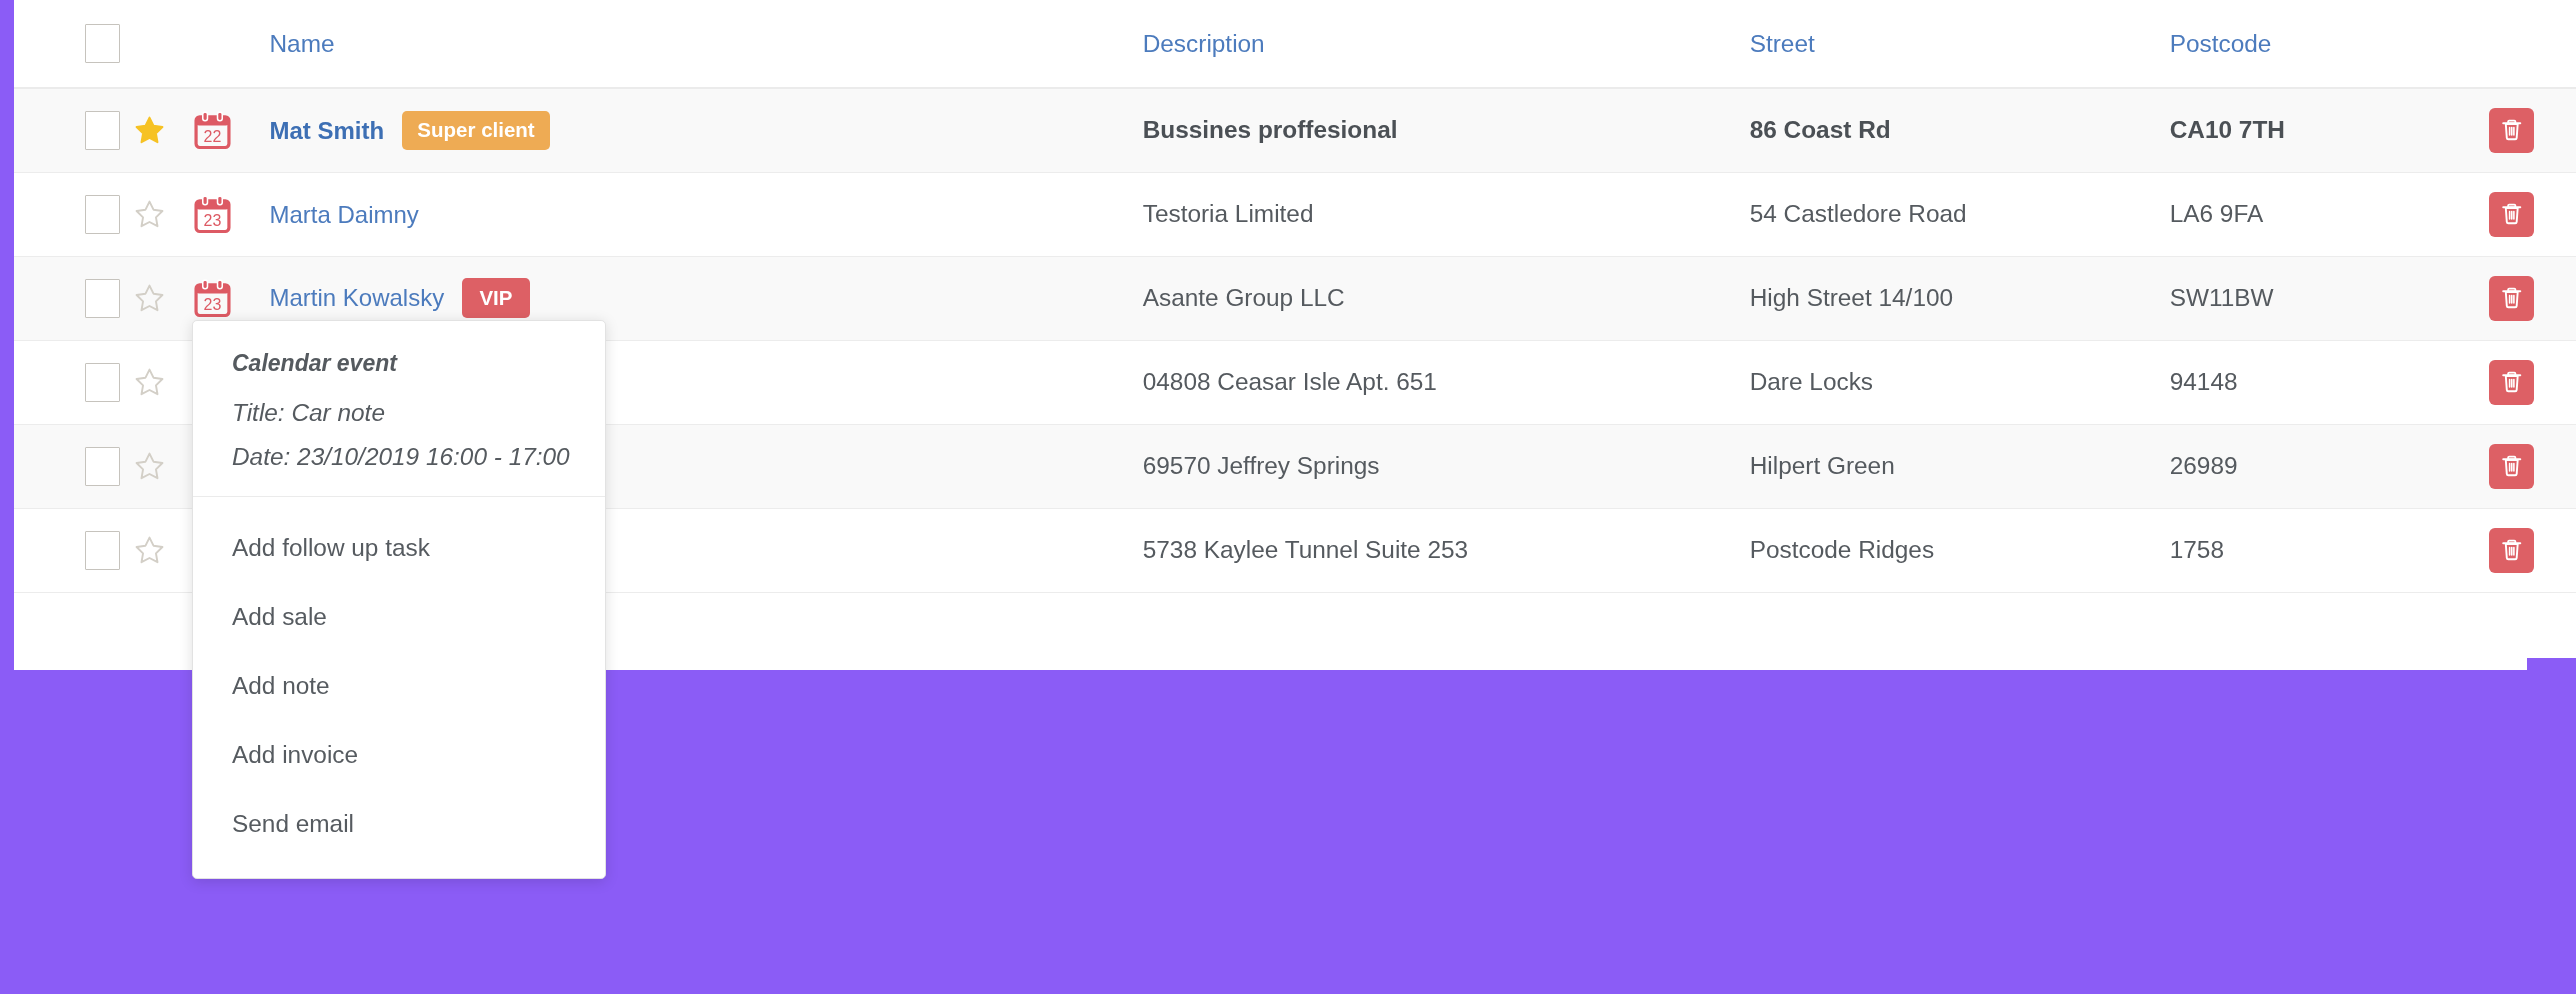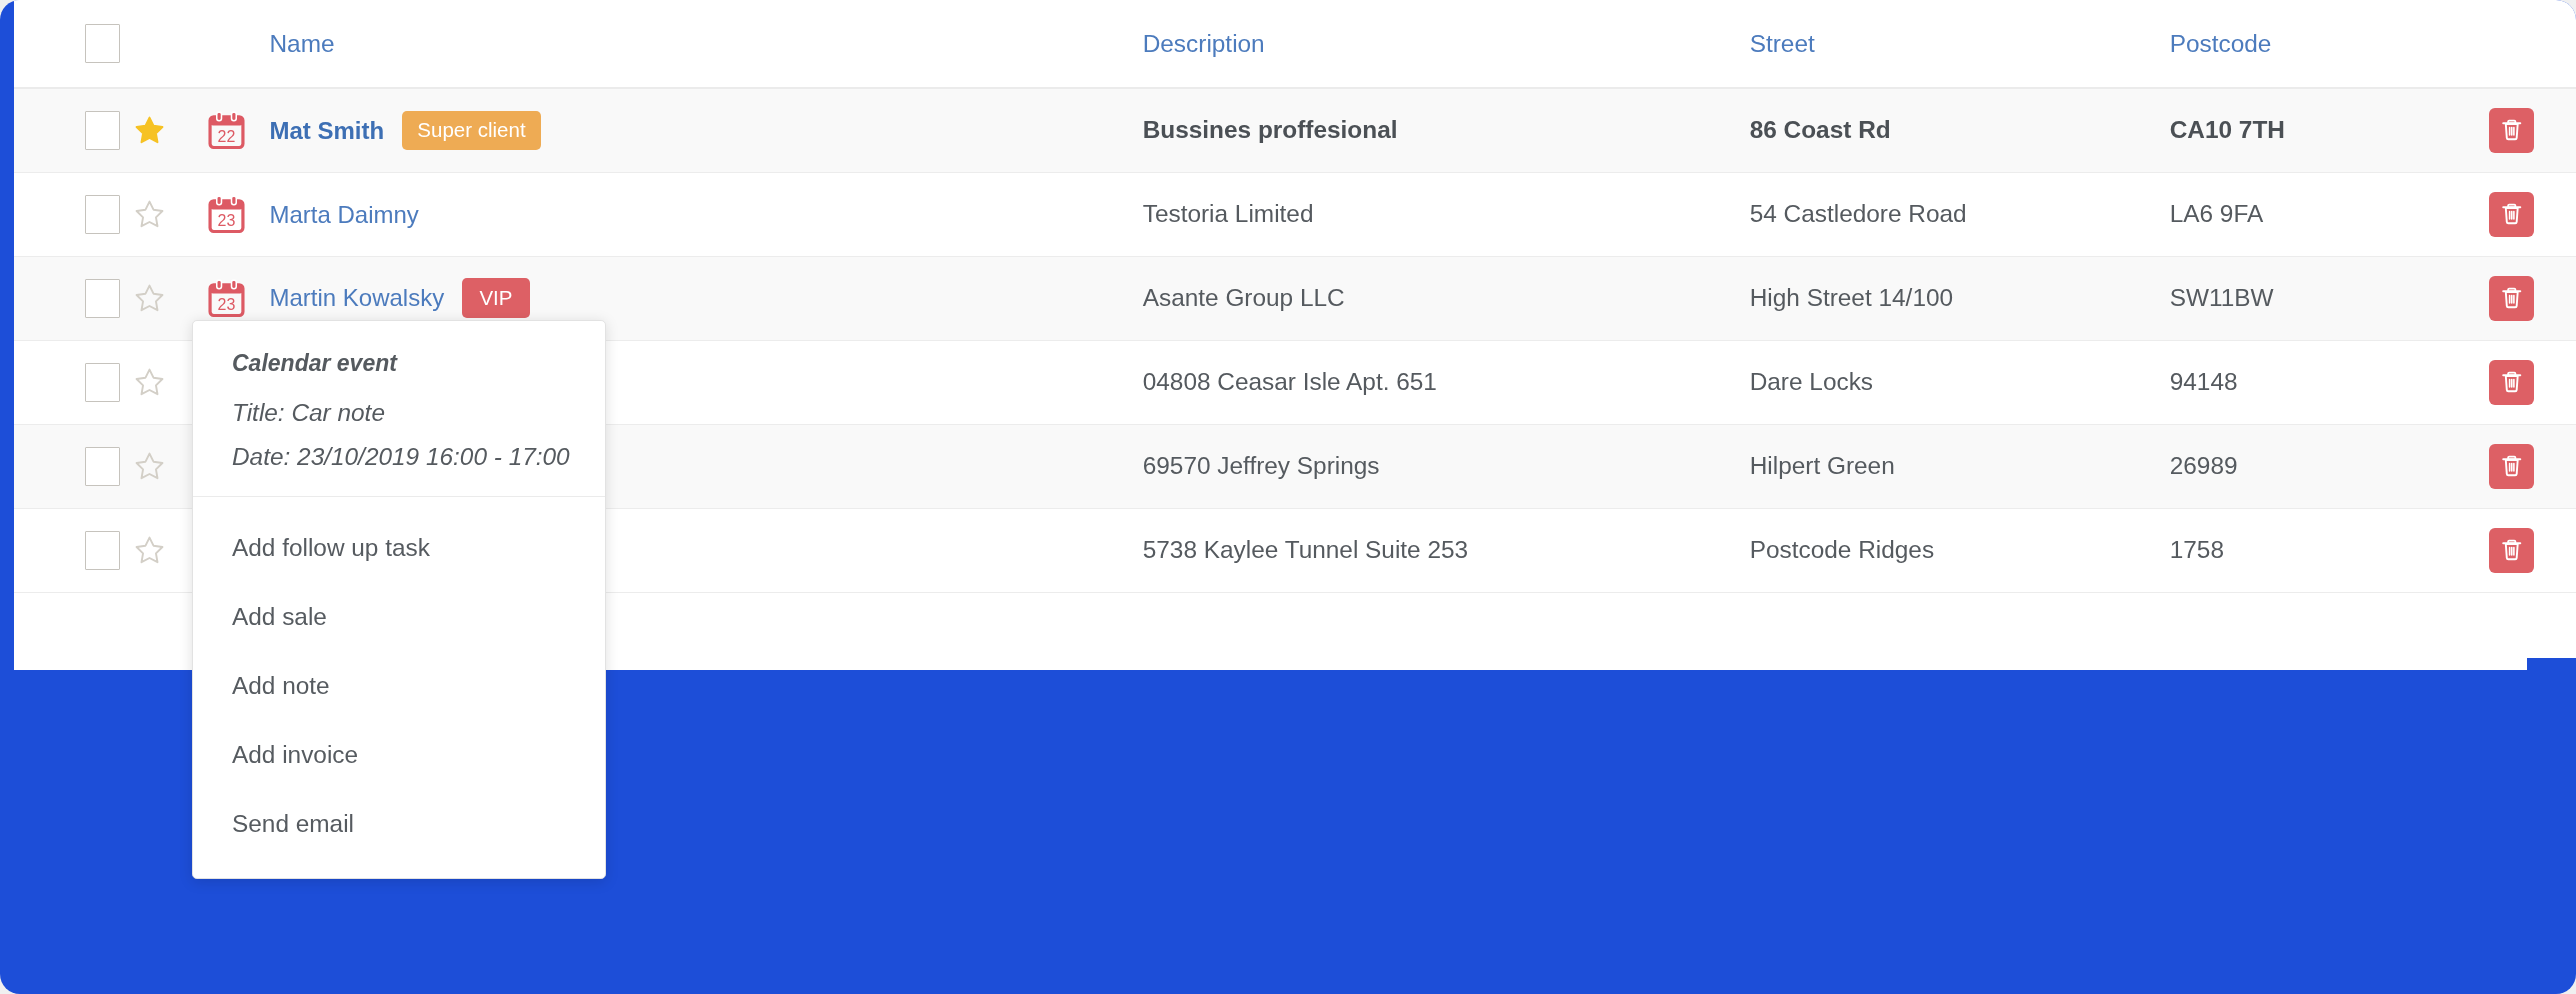--- a/index.html
+++ b/index.html
@@ -10,23 +10,22 @@
     background: #f0f0f0;
     font-family: "Liberation Sans", sans-serif;
     -webkit-font-smoothing: antialiased;
   }
 
   
   .page {
     position: relative;
     width: 2576px;
     height: 994px;
-    background: #1d4ed8;
+    background: #8b5cf6;
     overflow: hidden;
-    border-radius: 20px;
   }
 
   
   .table-card {
     position: absolute;
     left: 13.7px;
     top: 0;
     width: 2513px;
     height: 670px;
     background: #ffffff;
@@ -96,42 +95,42 @@
     cursor: pointer;
     vertical-align: middle;
   }
   thead .chk { border-color: #c6c3bd; }
 
   
   .cell-star { text-align: left; }
   .star-ico { display: inline-block; width: 33px; height: 33px; cursor: pointer; vertical-align: middle; }
 
   
-  .cell-cal { text-align: center; }
+  .cell-cal { text-align: left; }
   .cal-ico { display: inline-block; width: 37px; height: 39px; cursor: pointer; vertical-align: middle; position: relative; }
 
   
   .cell-name { padding-left: 9.8px !important; white-space: nowrap; }
   .name-link {
     color: #4c7bbd;
     text-decoration: none;
     font-size: 24px;
     cursor: pointer;
     vertical-align: middle;
   }
   tr.bold .name-link { font-weight: bold; color: #3d6fb4; }
 
   .badge {
     display: inline-block;
     vertical-align: middle;
     margin-left: 17.6px;
     padding: 6.8px 13.7px;
     border-radius: 4.9px;
     font-size: 19.5px;
-    font-weight: normal;
+    font-weight: bold;
     color: #ffffff;
     line-height: 1.05;
     cursor: pointer;
   }
   .badge.super { background: #eeab54; padding: 8.8px 15.6px; font-size: 20.5px; }
   .badge.vip   { background: #dd6065; padding: 8.8px 17.6px; font-size: 20.5px; }
 
   .tags { display: inline-block; vertical-align: middle; margin-left: 13.7px; }
   .tag-chip {
     display: inline-block;

